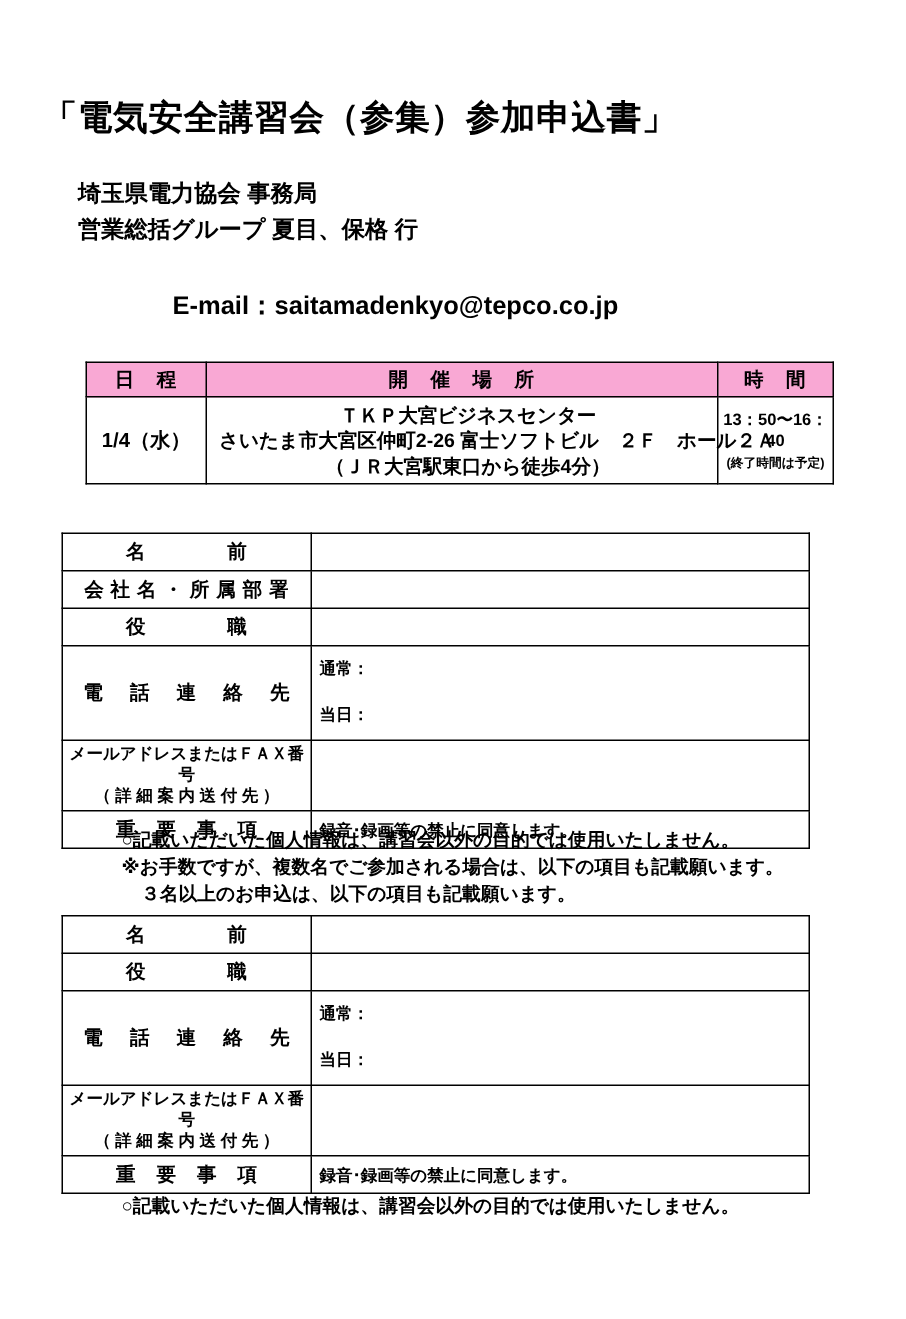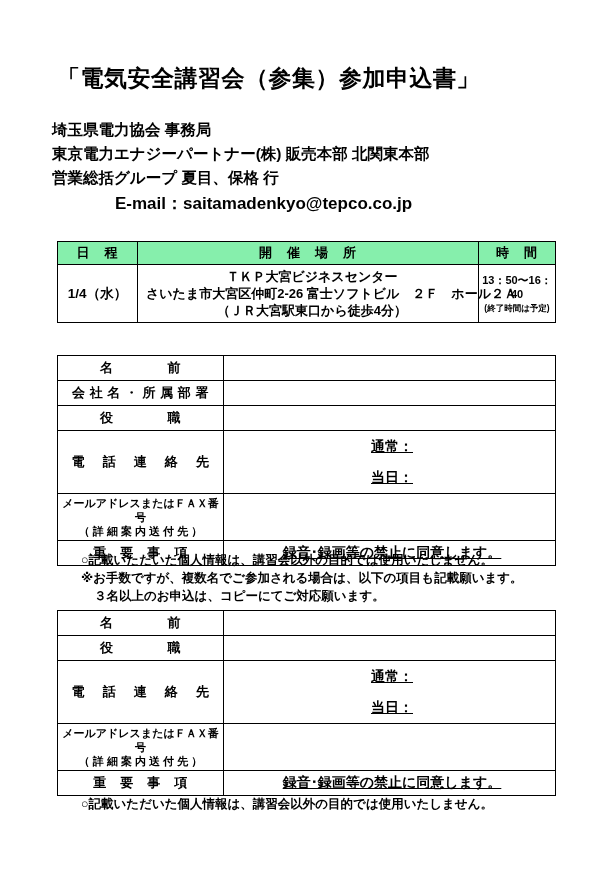--- a/index.html
+++ b/index.html
@@ -21,21 +21,21 @@
     inset: 0;
     padding: 0;
   }
 
   
   .doc-title {
     position: absolute;
     top: 63px;
     left: 0;
     width: 480px;
-    text-align: right;
+    text-align: center;
     font-size: 23px;
     font-weight: bold;
     letter-spacing: 0.5px;
     white-space: nowrap;
   }
 
   
   .addressee {
     position: absolute;
     top: 118px;
@@ -69,21 +69,21 @@
     font-weight: bold;
   }
 
   
   #schedule-table {
     top: 241px;
     left: 57px;
     width: 498px;
   }
   #schedule-table td.head {
-    background: #86efac;
+    background: #f9a8d4;
     text-align: center;
     height: 22px;
     font-size: 13px;
     letter-spacing: 1px;
   }
   #schedule-table td.date {
     text-align: center;
     font-size: 13.5px;
     height: 54px;
   }
@@ -96,38 +96,37 @@
   #schedule-table td.venue .v-line { white-space: nowrap; }
   #schedule-table td.time {
     text-align: center;
     font-size: 11px;
     line-height: 14px;
     padding: 0 2px;
   }
   #schedule-table td.time .t-sub { font-size: 8.5px; }
 
   
-  table.form-table { left: 57px; width: 498px; border-radius: 21px; }
+  table.form-table { left: 41px; width: 498px; border-radius: 21px; }
   table.form-table td.label {
     text-align: center;
     font-size: 13px;
     letter-spacing: 0.5px;
     padding: 0 2px;
   }
   table.form-table td.label.two-line {
     font-size: 11px;
     letter-spacing: 0px;
     line-height: 14px;
     padding: 2px 1px;
   }
   table.form-table td.value {
-    text-align: center;
+    text-align: left;
     padding: 0 0 0 5px;
-    font-size: 14px;
-    text-decoration: underline;
+    font-size: 11px;
   }
   table.form-table td.value.phone {
     padding: 0 0 0 5px;
     line-height: 31px;
   }
   table.form-table td.value.phone .ph-row { white-space: nowrap; }
 
   #form-table-1 { top: 355px; }
   #form-table-2 { top: 610px; }
 
@@ -146,21 +145,20 @@
 </style>
 </head>
 <body>
 
 <div class="page">
 
   <div class="doc-title">「電気安全講習会（参集）参加申込書」</div>
 
   <div class="addressee">
     <div>埼玉県電力協会 事務局</div>
-    <div>東京電力エナジーパートナー(株)  販売本部 北関東本部</div>
     <div>営業総括グループ  夏目、保格  行</div>
   </div>
 
   <div class="email-line">E-mail：saitamadenkyo@tepco.co.jp</div>
 
   <table class="grid" id="schedule-table">
     <colgroup>
       <col style="width:80px">
       <col style="width:341px">
       <col style="width:77px">
@@ -221,21 +219,21 @@
       <tr>
         <td class="label" style="height:24px">重　要　事　項</td>
         <td class="value">録音･録画等の禁止に同意します。</td>
       </tr>
     </tbody>
   </table>
 
   <div class="notes" id="notes-middle">
     <div class="note-line">○記載いただいた個人情報は、講習会以外の目的では使用いたしません。</div>
     <div class="note-line">※お手数ですが、複数名でご参加される場合は、以下の項目も記載願います。</div>
-    <div class="note-line note-indent">３名以上のお申込は、コピーにてご対応願います。</div>
+    <div class="note-line note-indent">３名以上のお申込は、以下の項目も記載願います。</div>
   </div>
 
   <table class="grid form-table" id="form-table-2">
     <colgroup>
       <col style="width:166px">
       <col style="width:332px">
     </colgroup>
     <tbody>
       <tr>
         <td class="label" style="height:24px">名　　　　前</td>

